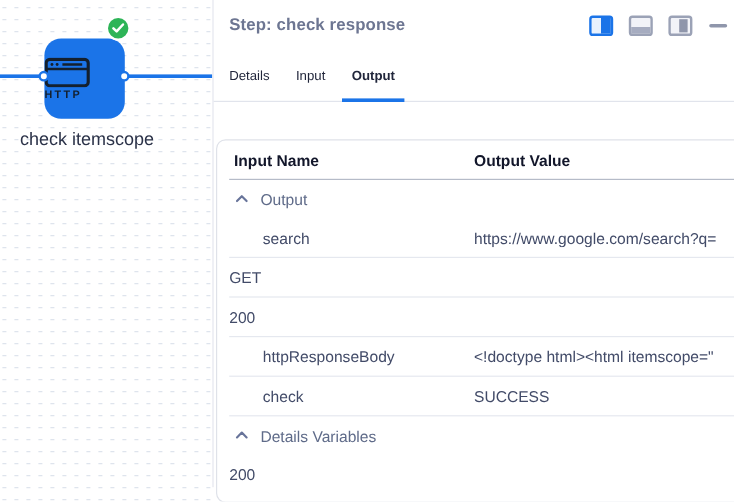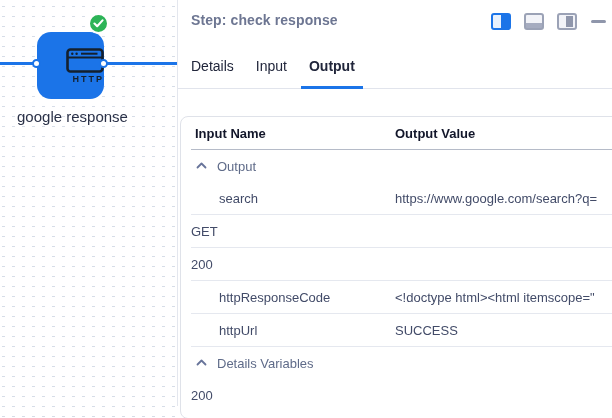--- a/index.html
+++ b/index.html
@@ -7,21 +7,21 @@
     font-family:"Liberation Sans", sans-serif; }
   .stage { position:relative; width:612px; height:418px; background:#fff; }
 
   
   .canvas { position:absolute; left:0; top:0; width:177px; height:418px; background:#fff;
     background-image:conic-gradient(from 90deg at 3px 1.2px, transparent 0 180deg, #d6dde8 180deg 270deg, transparent 270deg);
     background-size:10px 10px; background-position:2px 6px; }
   .edge-line { position:absolute; left:0; top:62px; width:177px; height:2.5px; background:#1b74e8; }
   .http-node { position:absolute; left:37px; top:32px; width:67px; height:67px;
     background:#1b74e8; border-radius:14px; display:flex; flex-direction:column;
-    align-items:flex-end; justify-content:center; }
+    align-items:flex-start; justify-content:center; }
   .node-icon-text { font-size:9px; font-weight:900; letter-spacing:2px; color:#14202e; margin-top:1px; }
   .badge { position:absolute; top:-19px; right:-5px; width:21px; height:21px; border-radius:50%;
     background:#2db457; border:2px solid #fff; display:flex; align-items:center; justify-content:center; }
   .port { position:absolute; width:9px; height:9px; border-radius:50%; background:#fff;
     border:2px solid #1b74e8; top:58.5px; }
   .port.left { left:32px; } .port.right { left:99px; }
   .node-label { position:absolute; left:0px; top:108px; width:145px; text-align:center;
     font-size:15px; color:#2b3248; }
 
   
@@ -31,21 +31,21 @@
   .step-title { font-size:14px; font-weight:700; color:#6d7692; letter-spacing:.1px; }
   .controls { margin-left:auto; display:flex; align-items:center; gap:13px; padding-top:1px; }
   .wicon { width:20px; height:17px; border-radius:3px; position:relative; }
   .wicon.split { border:2px solid #1b74e8; background:linear-gradient(to right,#e8f1fd 50%, #1b74e8 50%); }
   .wicon.bottom { border:2px solid #9ba2b6; background:linear-gradient(to bottom,#f2f3f8 58%, #a6acc0 58%); }
   .wicon.rightp { border:2px solid #9ba2b6; background:#f2f3f8; }
   .wicon.rightp .block { position:absolute; left:42%; right:14%; top:10%; bottom:10%; background:#8f96ab; }
   .dash-btn { width:15px; height:2.5px; border-radius:2px; background:#8f96ab; margin-left:1px; }
 
   .tabs { display:flex; gap:6px; padding-left:5px; margin-top:21px; border-bottom:1px solid #e1e4ec; }
-  .tab { font-size:14px; color:#21263b; padding:7px 8px 12px; border-bottom:3px solid transparent;
+  .tab { font-size:11px; color:#21263b; padding:7px 8px 12px; border-bottom:3px solid transparent;
     margin-bottom:-1px; cursor:default; }
   .tab.active { font-weight:700; border-bottom-color:#1b74e8; }
 
   
   .card { position:absolute; left:2px; top:116px; width:452px; background:#fff;
     border:1px solid #dfe2e9; border-radius:8px; padding-bottom:7px; font-size:13px; }
   .thead { display:flex; margin-left:10px; padding:9px 0 8px; border-bottom:1px solid #b5bbc8;
     font-weight:700; color:#12162a; }
   .c-name { width:204px; flex:0 0 204px; padding-left:4px; }
   .c-value { flex:1; padding-right:8px; white-space:nowrap; overflow:hidden; }
@@ -75,21 +75,21 @@
       </svg>
       <div class="node-icon-text">HTTP</div>
       <div class="badge">
         <svg width="11" height="9" viewBox="0 0 11 9">
             <polyline points="1.5,4.6 4.2,7.2 9.5,1.4" fill="none" stroke="#fff" stroke-width="2.1" stroke-linecap="round" stroke-linejoin="round"></polyline>
           </svg>
       </div>
     </div>
     <div class="port left"></div>
     <div class="port right"></div>
-    <div class="node-label">google response</div>
+    <div class="node-label">check itemscope</div>
   </div>
 
   <div class="panel">
     <div class="panel-header">
       <div class="step-title">Step: check response</div>
       <div class="controls">
         <div class="wicon split"></div>
         <div class="wicon bottom"></div>
         <div class="wicon rightp">
             <div class="block"></div>
@@ -125,25 +125,25 @@
             <span class="c-name item-name">search</span>
             <span class="c-value">https://www.google.com/search?q=</span>
           </div>
           <div class="trow item">
             <span class="c-value">GET</span>
           </div>
           <div class="trow item">
             <span class="c-value">200</span>
           </div>
           <div class="trow item">
-            <span class="c-name item-name">httpResponseCode</span>
+            <span class="c-name item-name">httpResponseBody</span>
             <span class="c-value">&lt;!doctype html&gt;&lt;html itemscope="</span>
           </div>
           <div class="trow item">
-            <span class="c-name item-name">httpUrl</span>
+            <span class="c-name item-name">check</span>
             <span class="c-value">SUCCESS</span>
           </div>
           <div class="trow group">
             <span class="c-name group-name">
               <span class="chev">
                 <svg width="13" height="12" viewBox="0 0 13 12">
                   <polyline points="2.5,7.5 6.5,3.5 10.5,7.5" fill="none" stroke="#68749a" stroke-width="1.8" stroke-linecap="round" stroke-linejoin="round"></polyline>
                 </svg>
               </span>
               <span>Details Variables</span>

